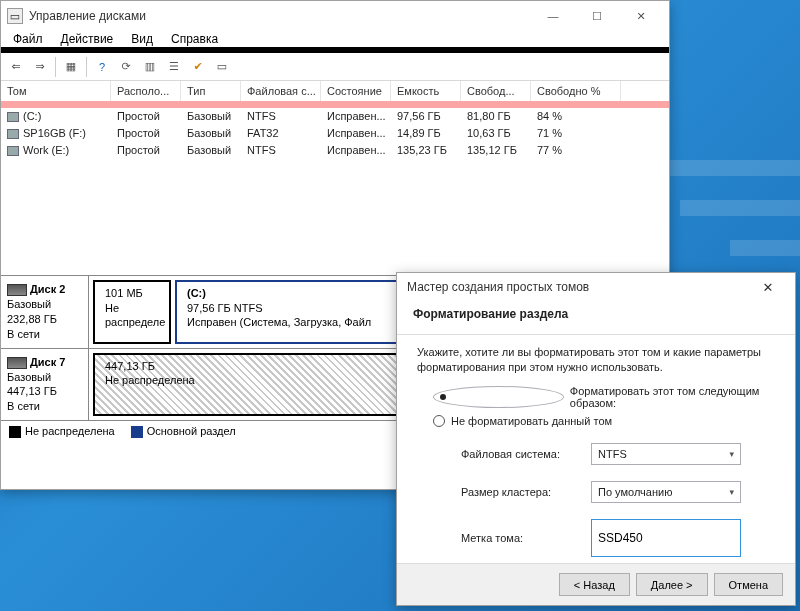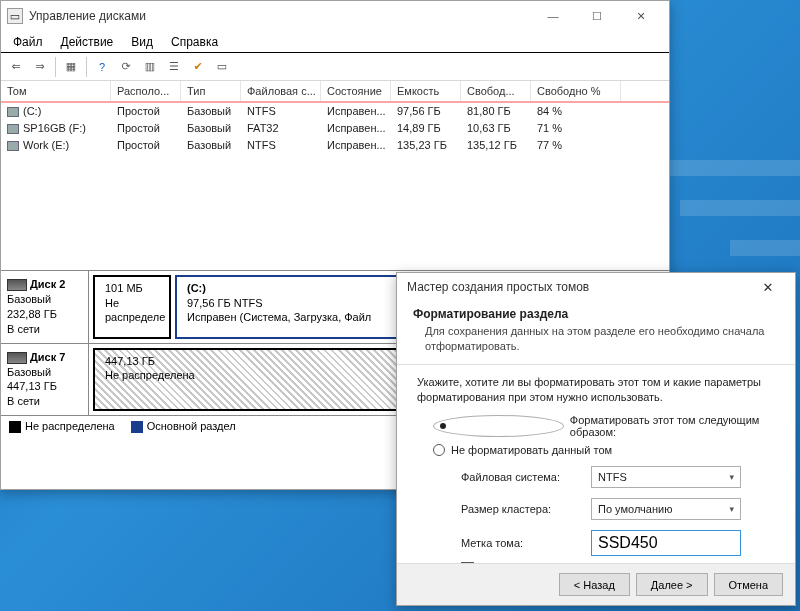--- a/index.html
+++ b/index.html
@@ -6,27 +6,27 @@
 body { background: #1a7bc7; width: 800px; height: 611px; overflow: hidden; position: relative; }
 .desktop-bg { position:absolute; inset:0; background:linear-gradient(135deg,#0d5da8,#2a8ed6 40%,#1a6fb8); }
 .light-ray { position:absolute; background:rgba(255,255,255,.15); }
 .r1{top:160px;right:0;width:160px;height:16px}.r2{top:200px;right:0;width:120px;height:16px}.r3{top:240px;right:0;width:70px;height:16px}
 .window { position:absolute; background:#fff; border:1px solid #a0a0a0; box-shadow:0 3px 12px rgba(0,0,0,.3); }
 .dm { top:0; left:0; width:670px; height:490px; }
 .titlebar { height:30px; display:flex; align-items:center; padding:0 6px; font-size:12px; color:#333; }
 .tb-icon { width:16px;height:16px;margin-right:6px;display:inline-flex;align-items:center;justify-content:center;font-size:11px;background:#eee;border:1px solid #999; }
 .tb-spacer{flex:1}
 .wc{width:44px;height:30px;display:flex;align-items:center;justify-content:center;color:#555;font-size:11px;cursor:pointer}
-.menubar{height:22px;display:flex;align-items:center;padding:0 4px;border-bottom:1px solid #000000;font-size:12px;gap:2px}
+.menubar{height:22px;display:flex;align-items:center;padding:0 4px;border-bottom:6px solid #000000;font-size:12px;gap:2px}
 .menuitem{padding:2px 8px;cursor:pointer}
 .toolbar{height:28px;display:flex;align-items:center;padding:0 4px;border-bottom:1px solid #d8d8d8;gap:2px}
 .tbtn{width:22px;height:22px;border:1px solid transparent;display:flex;align-items:center;justify-content:center;font-size:11px;color:#555;cursor:pointer}
 .tdiv{width:1px;height:20px;background:#ccc;margin:0 2px}
 .grid{font-size:11px}
-.ghead{display:flex;background:#fff;border-bottom:2px solid #fca5a5}
+.ghead{display:flex;background:#fff;border-bottom:7px solid #fca5a5}
 .gh{padding:4px 6px;border-right:1px solid #e5e5e5;color:#333;white-space:nowrap;overflow:hidden}
 .grow{display:flex;border-bottom:1px solid transparent}
 .gc{padding:2px 6px;white-space:nowrap;overflow:hidden;color:#222}
 .c0{width:110px}.c1{width:70px}.c2{width:60px}.c3{width:80px}.c4{width:70px}.c5{width:70px}.c6{width:70px}.c7{width:90px}
 .vicon{display:inline-block;width:12px;height:10px;background:#9aa;border:1px solid #667;margin-right:4px;vertical-align:middle}
 .spacer-mid{height:116px}
 .graphs{border-top:1px solid #888}
 .diskrow{display:flex;border-bottom:1px solid #888}
 .dhead{width:88px;padding:6px;border-right:1px solid #888;font-size:11px;line-height:1.35}
 .dbar{width:20px;background:linear-gradient(#555,#888);border:1px solid #333;margin-right:3px;display:inline-block;vertical-align:middle}
@@ -41,25 +41,25 @@
 .wiz-tb{height:28px;display:flex;align-items:center;padding:0 10px;font-size:12px;color:#333}
 .wiz-close{width:34px;height:26px;display:flex;align-items:center;justify-content:center;cursor:pointer;font-size:13px;color:#333}
 .wiz-head{padding:6px 16px 10px;border-bottom:1px solid #ddd}
 .wiz-title{font-size:12px;font-weight:600;color:#222;margin-bottom:3px}
 .wiz-sub{font-size:11px;color:#444;padding-left:12px;line-height:1.35}
 .wiz-body{padding:10px 20px;font-size:11px;color:#222}
 .wiz-body p{margin-bottom:10px;line-height:1.35}
 .radio-row{display:flex;align-items:center;gap:6px;margin:6px 0 6px 16px}
 .radio{width:12px;height:12px;border:1px solid #555;border-radius:50%;display:inline-flex;align-items:center;justify-content:center;cursor:pointer}
 .radio.sel::after{content:"";width:6px;height:6px;background:#222;border-radius:50%}
-.form-row{display:flex;align-items:center;margin:10px 0 6px 44px}
+.form-row{display:flex;align-items:center;margin:16px 0 6px 44px}
 .form-lbl{width:130px}
 .sel{width:150px;height:22px;border:1px solid #abadb3;background:#fff;padding:0 6px;font-size:11px;display:flex;align-items:center;justify-content:space-between;cursor:pointer}
 .sel .chev{font-size:9px;color:#555}
-.txt{width:150px;height:26px;border:1px solid #3393df;padding:0 6px;font-size:16px}
+.txt{width:150px;height:38px;border:1px solid #3393df;padding:0 6px;font-size:12px}
 .cb-row{display:flex;align-items:center;gap:6px;margin:6px 0 6px 44px}
 .cb{width:13px;height:13px;border:1px solid #555;display:inline-flex;align-items:center;justify-content:center;cursor:pointer;font-size:10px;color:#1a5fb4}
 .wiz-foot{position:absolute;bottom:0;left:0;right:0;height:42px;background:#f0f0f0;border-top:1px solid #ddd;display:flex;align-items:center;justify-content:flex-end;padding:0 12px;gap:6px}
 .btn{height:23px;padding:0 14px;border:1px solid #adadad;background:#e1e1e1;font-size:11px;cursor:pointer;display:inline-flex;align-items:center}
 </style>
 </head>
 <body>
 <div class="desktop-bg"></div>
 <div class="light-ray r1"></div>
 <div class="light-ray r2"></div>
@@ -160,21 +160,20 @@
 </div>
 
 <div class="window wizard">
  <div class="wiz-tb">
   <span>Мастер создания простых томов</span>
   <span class="tb-spacer"></span>
   <div class="wiz-close">✕</div>
  </div>
  <div class="wiz-head">
   <div class="wiz-title">Форматирование раздела</div>
-  <div class="wiz-sub">Для сохранения данных на этом разделе его необходимо сначала отформатировать.</div>
  </div>
  <div class="wiz-body">
   <p>Укажите, хотите ли вы форматировать этот том и какие параметры форматирования при этом нужно использовать.</p>
   <div class="radio-row">
    <span class="radio sel"></span>
    <span>Форматировать этот том следующим образом:</span>
   </div>
   <div class="radio-row">
    <span class="radio"></span>
    <span>Не форматировать данный том</span>

